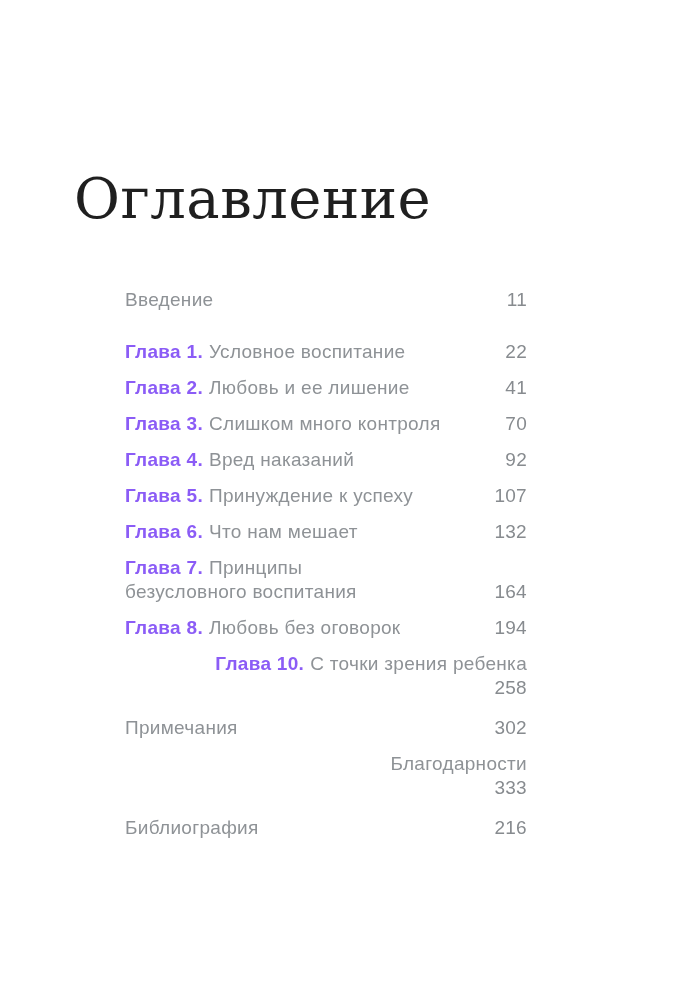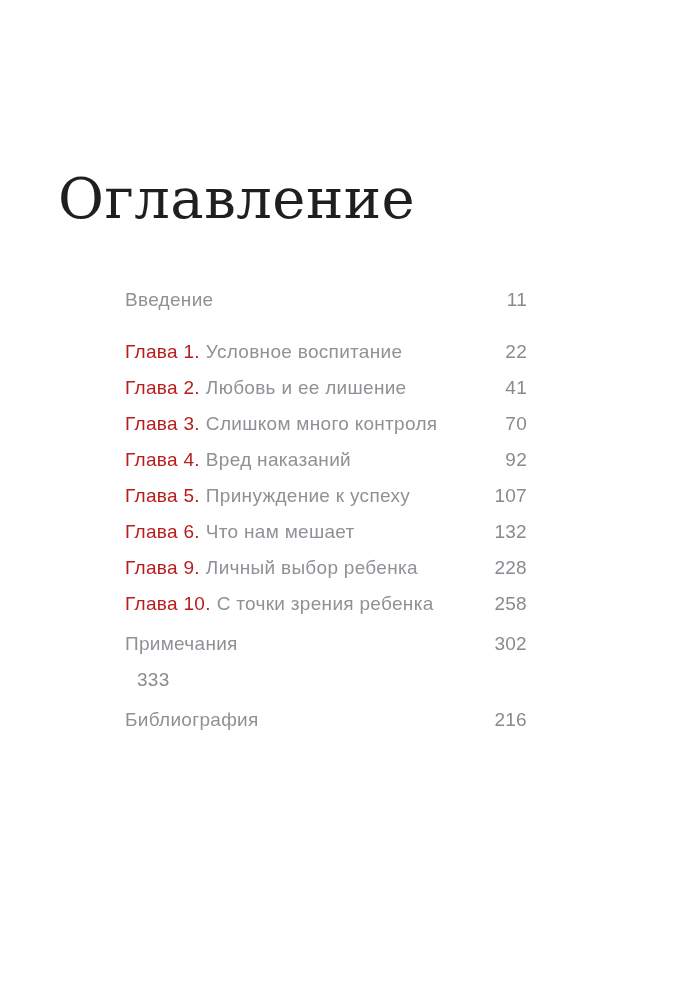--- a/index.html
+++ b/index.html
@@ -11,21 +11,21 @@
     overflow: hidden;
   }
   .page {
     position: relative;
     width: 676px;
     height: 1000px;
     background: #ffffff;
   }
   .page-title {
     position: absolute;
-    left: 58px;
+    left: 74px;
     top: 131px;
     font-family: "DejaVu Serif", "Liberation Serif", serif;
     font-size: 56px;
     line-height: 60px;
     font-weight: 400;
     color: #1f1f1f;
     letter-spacing: 0.5px;
     white-space: nowrap;
   }
   .toc {
@@ -38,27 +38,27 @@
     display: flex;
     justify-content: space-between;
     align-items: flex-end;
     font-size: 19px;
     line-height: 24px;
     letter-spacing: 0.3px;
     color: #8e9296;
     margin-bottom: 12px;
   }
   .row.mb-17 { margin-bottom: 28px; }
-  .row.mb-16 { margin-bottom: 16px; }
+  .row.mb-16 { margin-bottom: 16px; flex-direction: column; }
   .row.mb-18 { }
   .row.mb-0  { margin-bottom: 4px; }
   .entry { flex: 0 1 auto; }
   .prefix {
-    color: #b91c1c;
-    font-weight: 400;
+    color: #8b5cf6;
+    font-weight: 700;
     margin-right: 6px;
   }
   .prefix:empty { display: none; margin: 0; }
   .pnum {
     flex: 0 0 auto;
     color: #878b8f;
     margin-left: 12px;
     text-align: center;
   }
 </style>
@@ -99,38 +99,43 @@
     <div class="row">
       <span class="entry"><span class="prefix">Глава 5.</span><span class="etitle">Принуждение к успеху</span></span>
       <span class="pnum">107</span>
     </div>
 
     <div class="row">
       <span class="entry"><span class="prefix">Глава 6.</span><span class="etitle">Что нам мешает</span></span>
       <span class="pnum">132</span>
     </div>
 
-
+    <div class="row">
+      <span class="entry"><span class="prefix">Глава 7.</span><span class="etitle">Принципы</span><br><span class="etitle">безусловного воспитания</span></span>
+      <span class="pnum">164</span>
+    </div>
 
     <div class="row">
-      <span class="entry"><span class="prefix">Глава 9.</span><span class="etitle">Личный выбор ребенка</span></span>
-      <span class="pnum">228</span>
+      <span class="entry"><span class="prefix">Глава 8.</span><span class="etitle">Любовь без оговорок</span></span>
+      <span class="pnum">194</span>
     </div>
+
 
     <div class="row mb-16">
       <span class="entry"><span class="prefix">Глава 10.</span><span class="etitle">С точки зрения ребенка</span></span>
       <span class="pnum">258</span>
     </div>
 
     <div class="row mb-18">
       <span class="entry"><span class="etitle">Примечания</span></span>
       <span class="pnum">302</span>
     </div>
 
     <div class="row mb-16">
+      <span class="entry"><span class="etitle">Благодарности</span></span>
       <span class="pnum">333</span>
     </div>
 
     <div class="row mb-0">
       <span class="entry"><span class="etitle">Библиография</span></span>
       <span class="pnum">216</span>
     </div>
 
   </div>
 </div>

